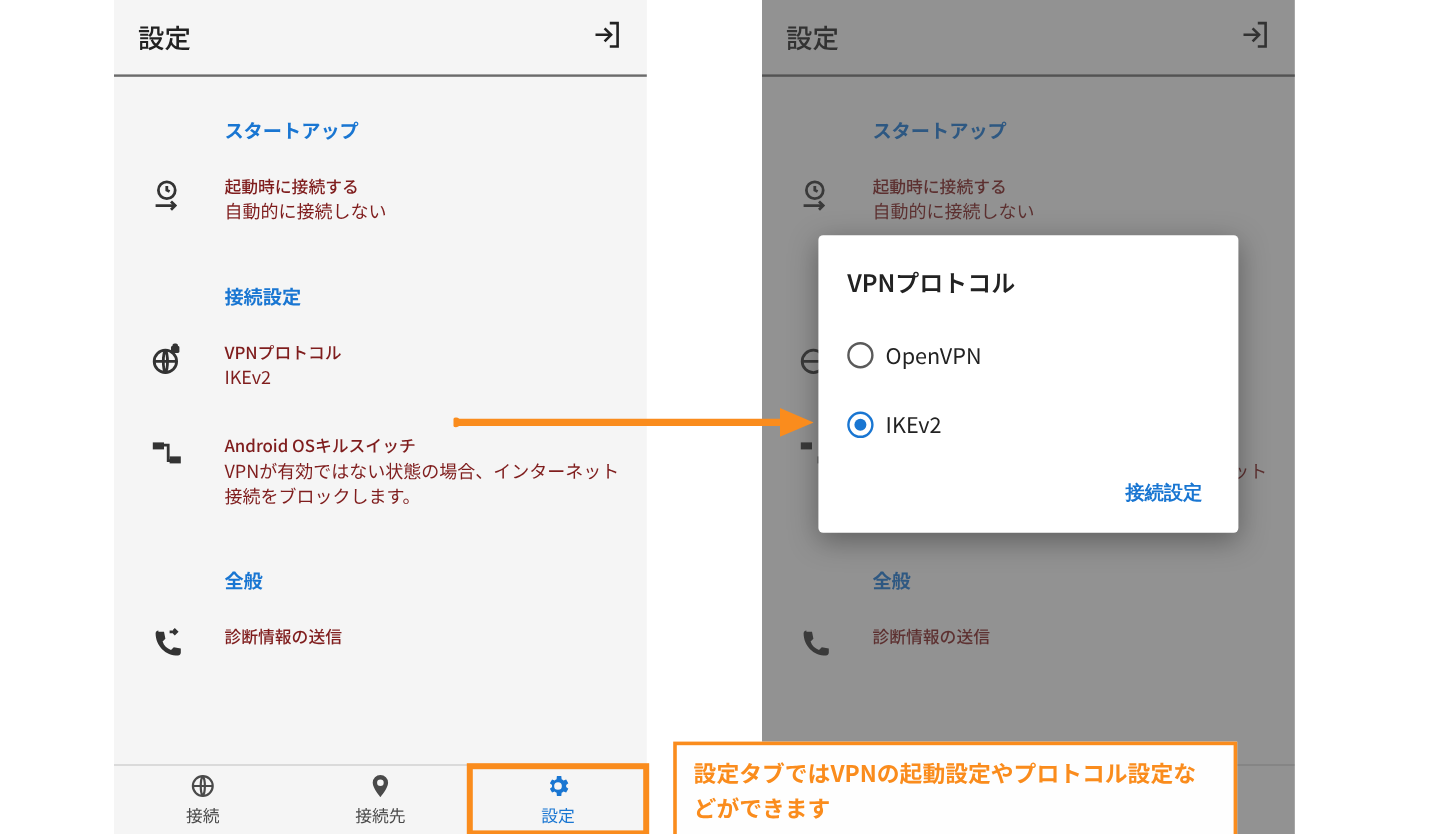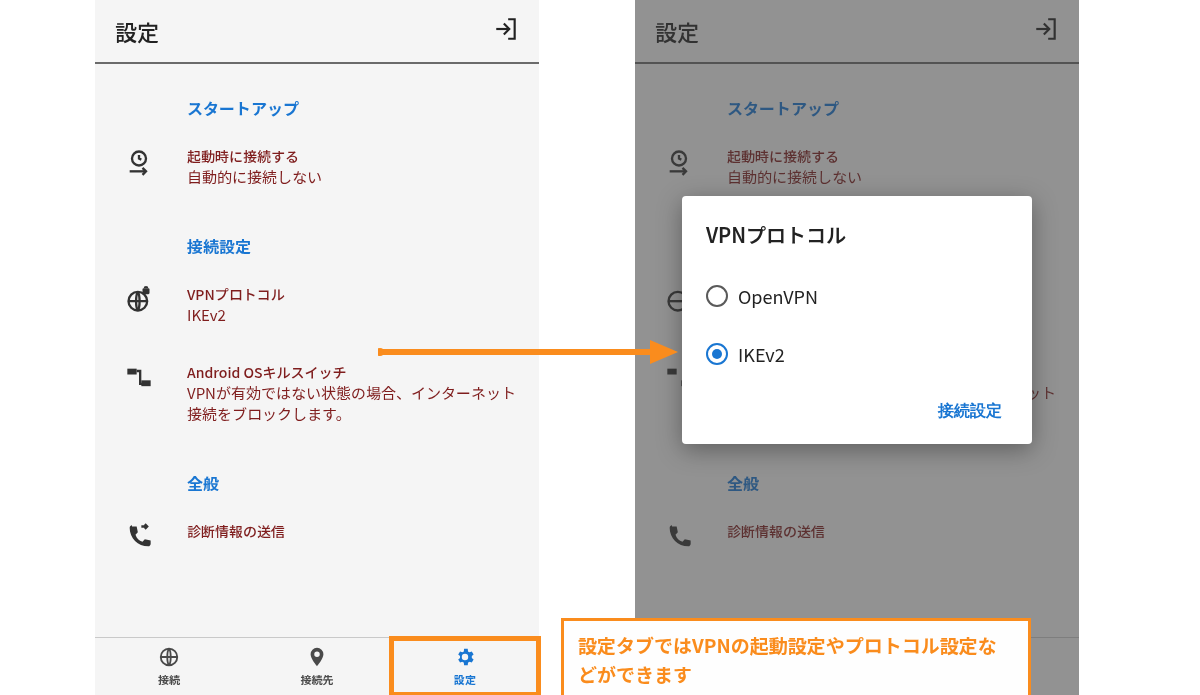--- a/index.html
+++ b/index.html
@@ -85,24 +85,23 @@
     background: #f5f5f5;
     display: flex;
   }
   .nav-item {
     flex: 1;
     display: flex;
     flex-direction: column;
     align-items: center;
     justify-content: center;
     gap: 2px;
-    font-size: 11px;
+    font-size: 14px;
     color: #4a4a4a;
     position: relative;
-    font-weight: bold;
   }
   .nav-item.active { color: #1976d2; }
   .nav-item.highlighted {
     outline: 5px solid #fa8c1d;
     outline-offset: -3px;
   }
   .nav-item .nav-icon { line-height: 1; }
 
   
   .dim {

